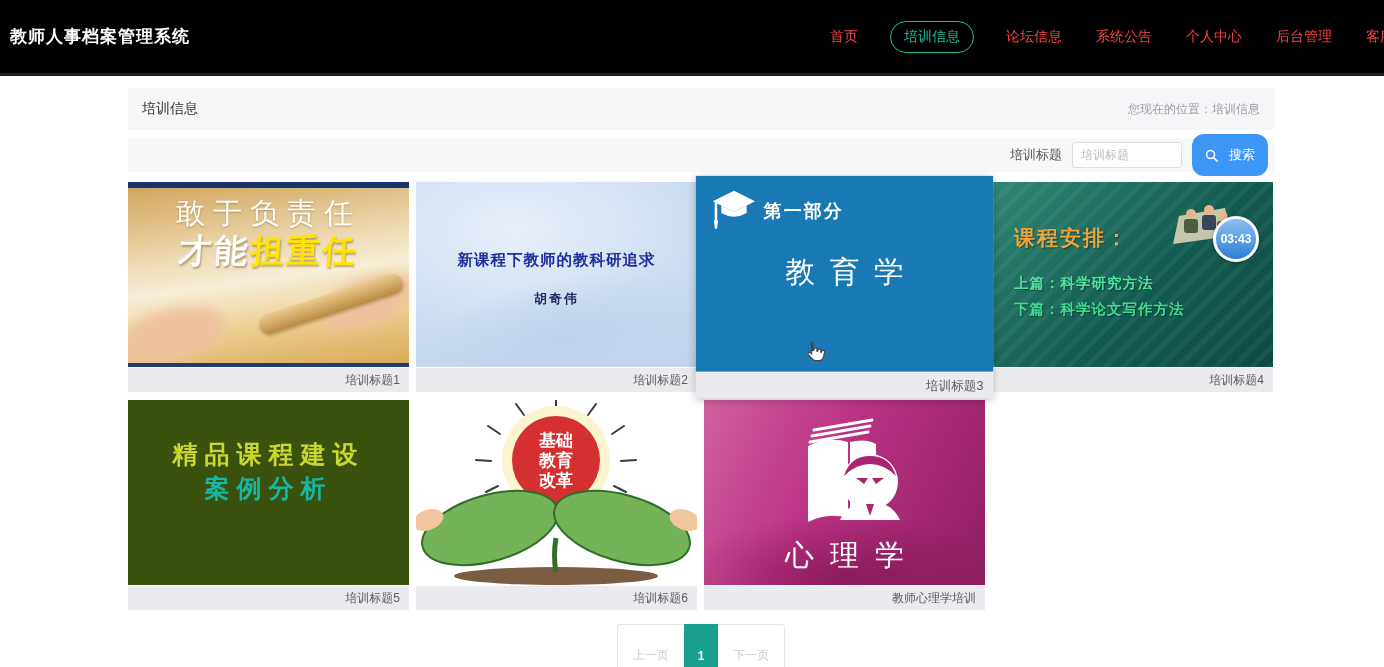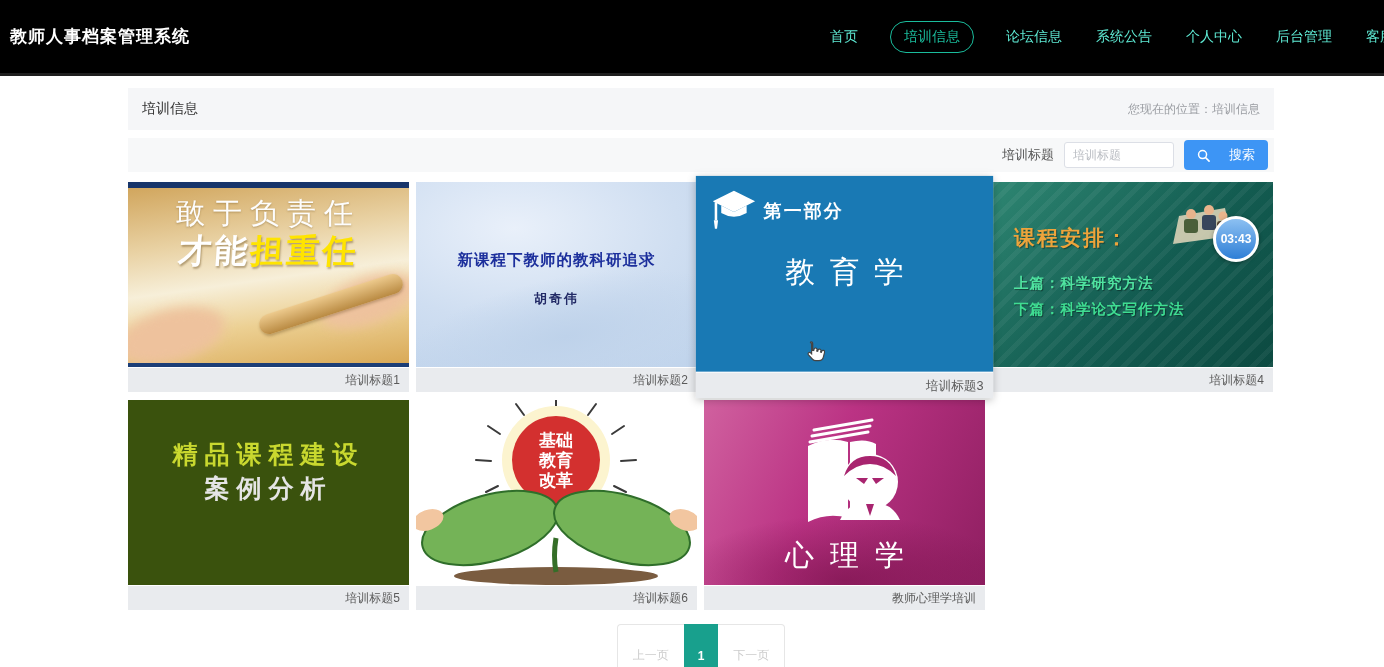--- a/index.html
+++ b/index.html
@@ -4,39 +4,39 @@
 <style>
   * { box-sizing: border-box; margin: 0; padding: 0; }
   html,body { width:1384px; height:667px; overflow:hidden; background:#fff;
     font-family:"Liberation Sans","DejaVu Sans",sans-serif; }
 
   
   .topbar { height:76px; background:#000; display:flex; align-items:center;
     padding:0 0 0 10px; border-bottom:3px solid #1f1f1f; overflow:hidden; }
   .brand { color:#fff; font-size:17px; font-weight:bold; letter-spacing:1px; white-space:nowrap; }
   .nav { margin-left:auto; margin-right:-12px; display:flex; align-items:center; gap:30px; white-space:nowrap; }
-  .nav-item { color:#5eead4; font-size:14px; cursor:pointer; padding:7px 2px; }
+  .nav-item { color:#ef4444; font-size:14px; cursor:pointer; padding:7px 2px; }
   .nav-item.active { color:#1abc9c; border:1px solid #1abc9c; border-radius:16px; padding:6px 13px; }
 
   
   .content { margin-left:128px; width:1146px; }
 
   .crumb-bar { margin-top:12px; height:42px; background:#f5f6f8; display:flex;
     align-items:center; justify-content:space-between; padding:0 14px; }
   .crumb-title { font-size:14px; color:#333; }
   .crumb-loc { font-size:12px; color:#9a9da2; }
 
   .search-bar { margin-top:8px; height:34px; background:#f7f8f9; display:flex;
     align-items:center; justify-content:flex-end; gap:10px; padding-right:6px; }
   .search-label { font-size:13px; color:#555; }
   .search-input { width:110px; height:26px; border:1px solid #dcdfe6; border-radius:3px;
     padding:0 8px; font-size:12px; color:#333; background:#fff; outline:none; }
   .search-input::placeholder { color:#b9bcc2; }
-  .search-btn { height:30px; padding:0 13px; background:#3d95f5; border:none; border-radius:4px;
-    color:#fff; font-size:13px; display:flex; align-items:center; gap:19px; cursor:pointer; }
+  .search-btn { height:42px; padding:0 13px; background:#3d95f5; border:none; border-radius:12px;
+    color:#fff; font-size:13px; display:flex; align-items:center; gap:11px; cursor:pointer; }
 
   
   .grid { margin-top:10px; display:grid; grid-template-columns:repeat(4,281px);
     gap:8px 7px; }
   .card { background:#fff; cursor:pointer; position:relative; }
   .card.hovered { transform:scale(1.058); z-index:3; box-shadow:0 2px 8px rgba(0,0,0,.25); }
   .thumb { height:185px; position:relative; overflow:hidden; }
   .card-footer { height:24px; background:#e9ebee; display:flex; align-items:center;
     justify-content:flex-end; padding:0 9px; margin-top:1px; }
   .caption { font-size:12px; color:#5a5a5a; }
@@ -87,21 +87,21 @@
   .people { position:absolute; top:18px; right:34px; }
   .timer { position:absolute; top:34px; right:14px; width:46px; height:46px; border-radius:50%;
     background:linear-gradient(#8cc0f2,#2f7fd6); border:3px solid #fff;
     box-shadow:0 1px 4px rgba(0,0,0,.35); display:flex; align-items:center; justify-content:center; }
   .timer span { color:#fff; font-size:12px; font-weight:bold; }
 
   
   .c5 { background:#3a520d; }
   .c5-line1 { position:absolute; top:38px; width:100%; text-align:center; color:#c9d82f;
     font-size:25px; letter-spacing:7px; font-family:"DejaVu Serif","Liberation Serif",serif; font-weight:bold; }
-  .c5-line2 { position:absolute; top:72px; width:100%; text-align:center; color:#e5e5e5;
+  .c5-line2 { position:absolute; top:72px; width:100%; text-align:center; color:#14b8a6;
     font-size:25px; letter-spacing:7px; font-family:"DejaVu Serif","Liberation Serif",serif; font-weight:bold; }
 
   
   .c6 { background:#fff; }
 
   
   .c7 { background:linear-gradient(115deg,#d0619f 0%,#bb3384 42%,#8f1f61 100%); }
   .c7::after { content:""; position:absolute; left:-30%; right:-30%; bottom:-45%; height:95%;
     background:radial-gradient(closest-side, rgba(110,12,66,.55), transparent 75%); }
   .c7-subject { position:absolute; top:136px; width:100%; text-align:center; color:#fff;

